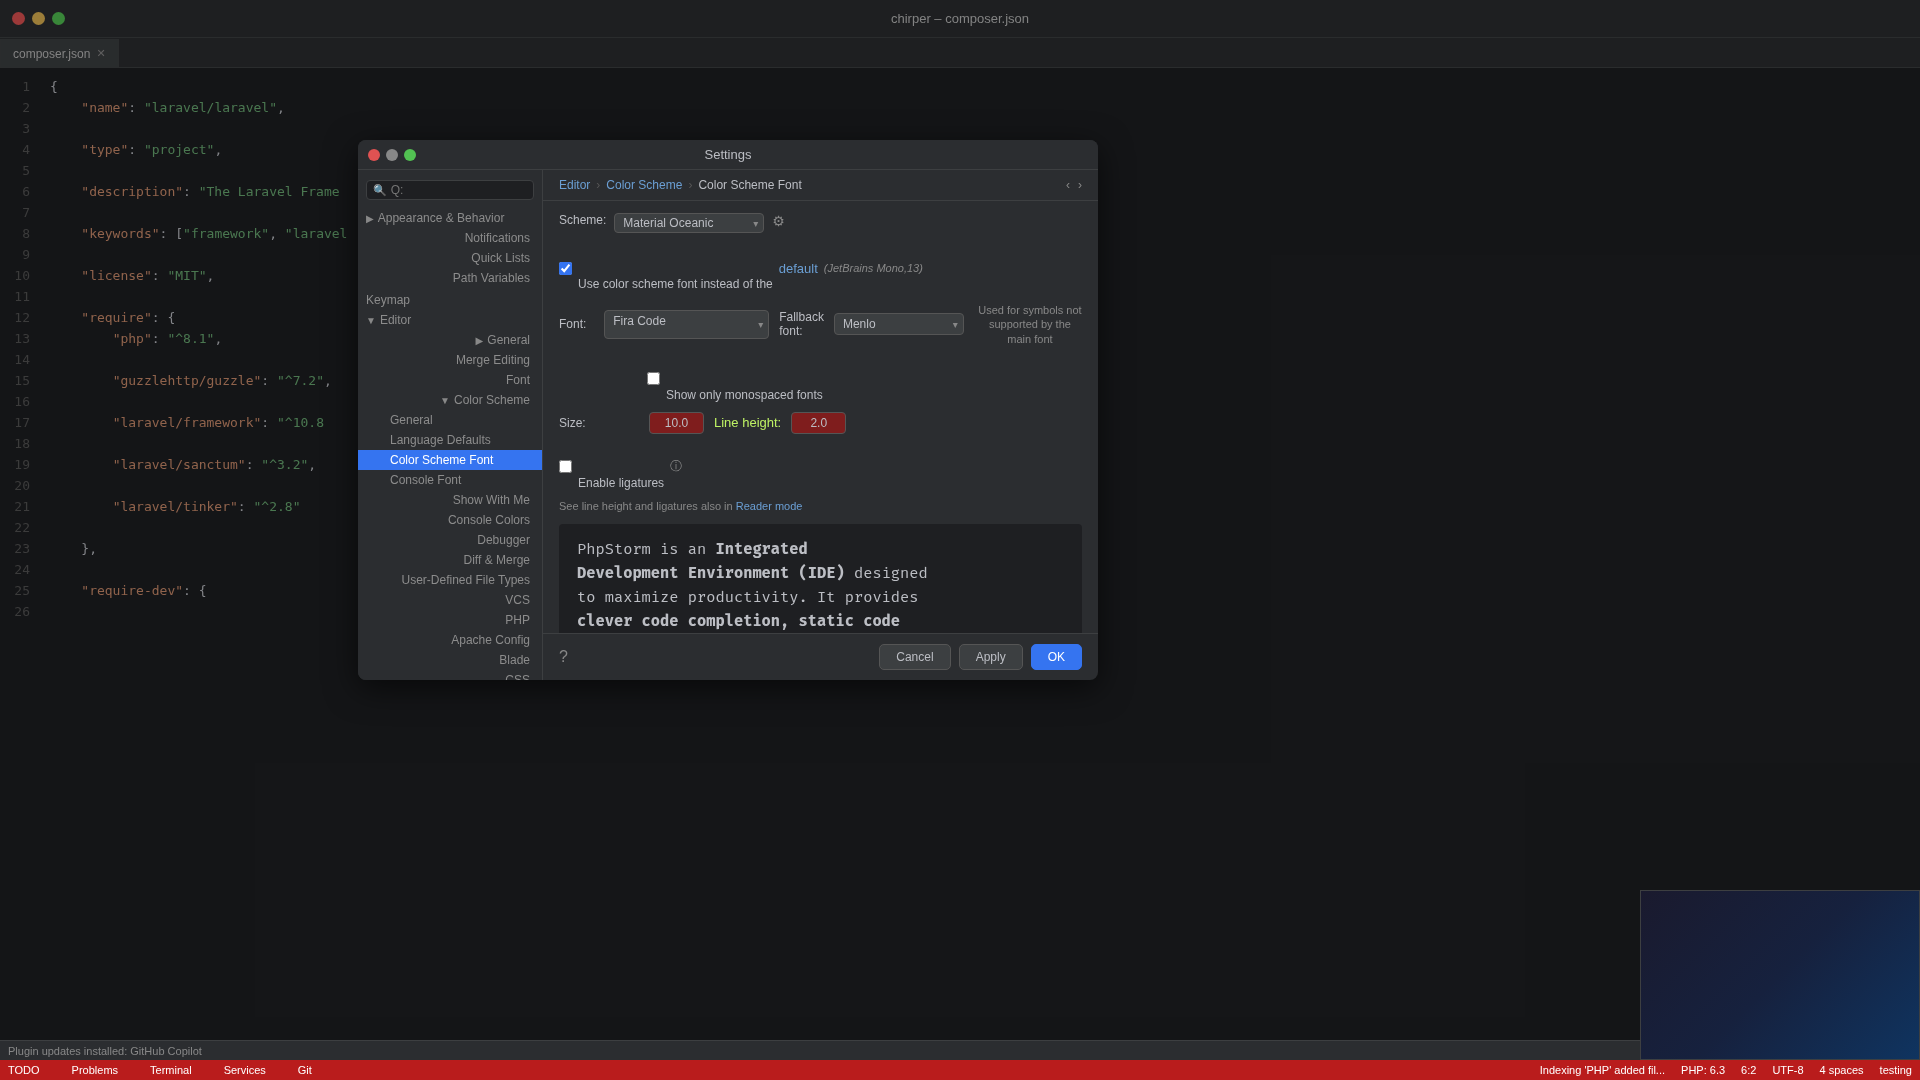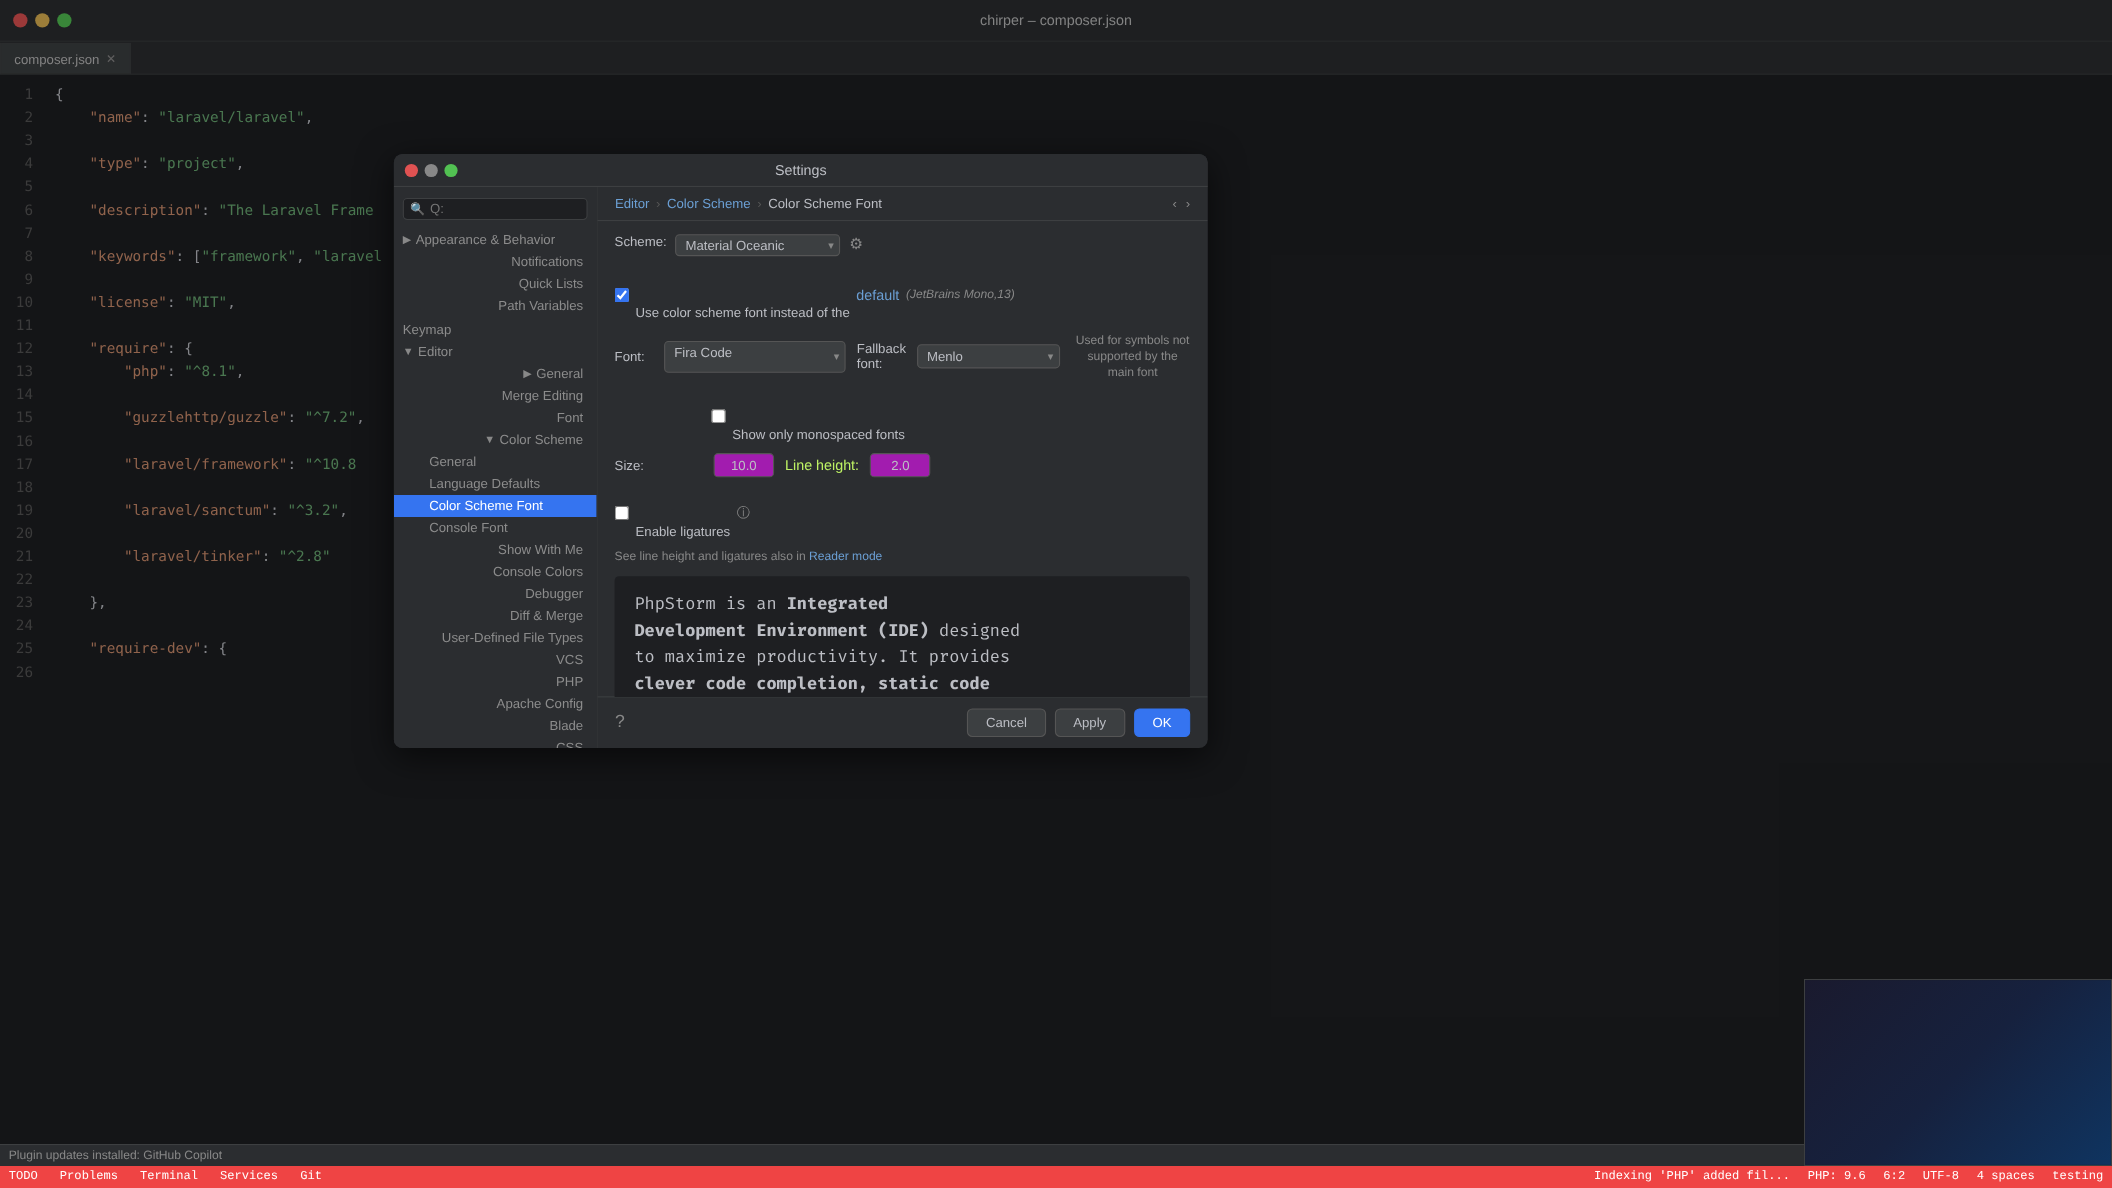--- a/index.html
+++ b/index.html
@@ -105,28 +105,27 @@
       overflow: hidden;
     }
     .code-key { color: #cf8e6d; }
     .code-string { color: #6aab73; }
 
     
     .status-bar {
       position: absolute;
       bottom: 0; left: 0; right: 0;
       height: 20px;
-      background: #ef4444;
+      background: #b91c1c;
       display: flex;
       align-items: center;
       padding: 0 8px;
       font-size: 11px;
       color: #fff;
-      gap: 20px;
-      font-family: Liberation Mono, monospace;
+      gap: 32px;
     }
     .status-right {
       margin-left: auto;
       display: flex;
       gap: 16px;
     }
 
     
     .overlay {
       position: absolute;
@@ -428,21 +427,21 @@
       align-items: center;
       gap: 10px;
       margin-bottom: 10px;
     }
     .size-label {
       color: #bcbec4;
       font-size: 12px;
       width: 80px;
     }
     .size-input {
-      background: #a21caf;
+      background: #7f1d1d;
       border: 1px solid #555;
       border-radius: 4px;
       color: #bcbec4;
       font-size: 12px;
       padding: 3px 6px;
       width: 55px;
       text-align: center;
     }
     .lineheight-label {
       color: #bef264;
@@ -855,21 +854,21 @@
 </div>
 
 <div class="status-bar">
   <span>TODO</span>
   <span>Problems</span>
   <span>Terminal</span>
   <span>Services</span>
   <span>Git</span>
   <div class="status-right">
     <span>Indexing 'PHP' added fil...</span>
-    <span>PHP: 9.6</span>
+    <span>PHP: 6.3</span>
     <span>6:2</span>
     <span>UTF-8</span>
     <span>4 spaces</span>
     <span>testing</span>
   </div>
 </div>
 
 <div class="webcam-box">
   <div class="webcam-content">
     

